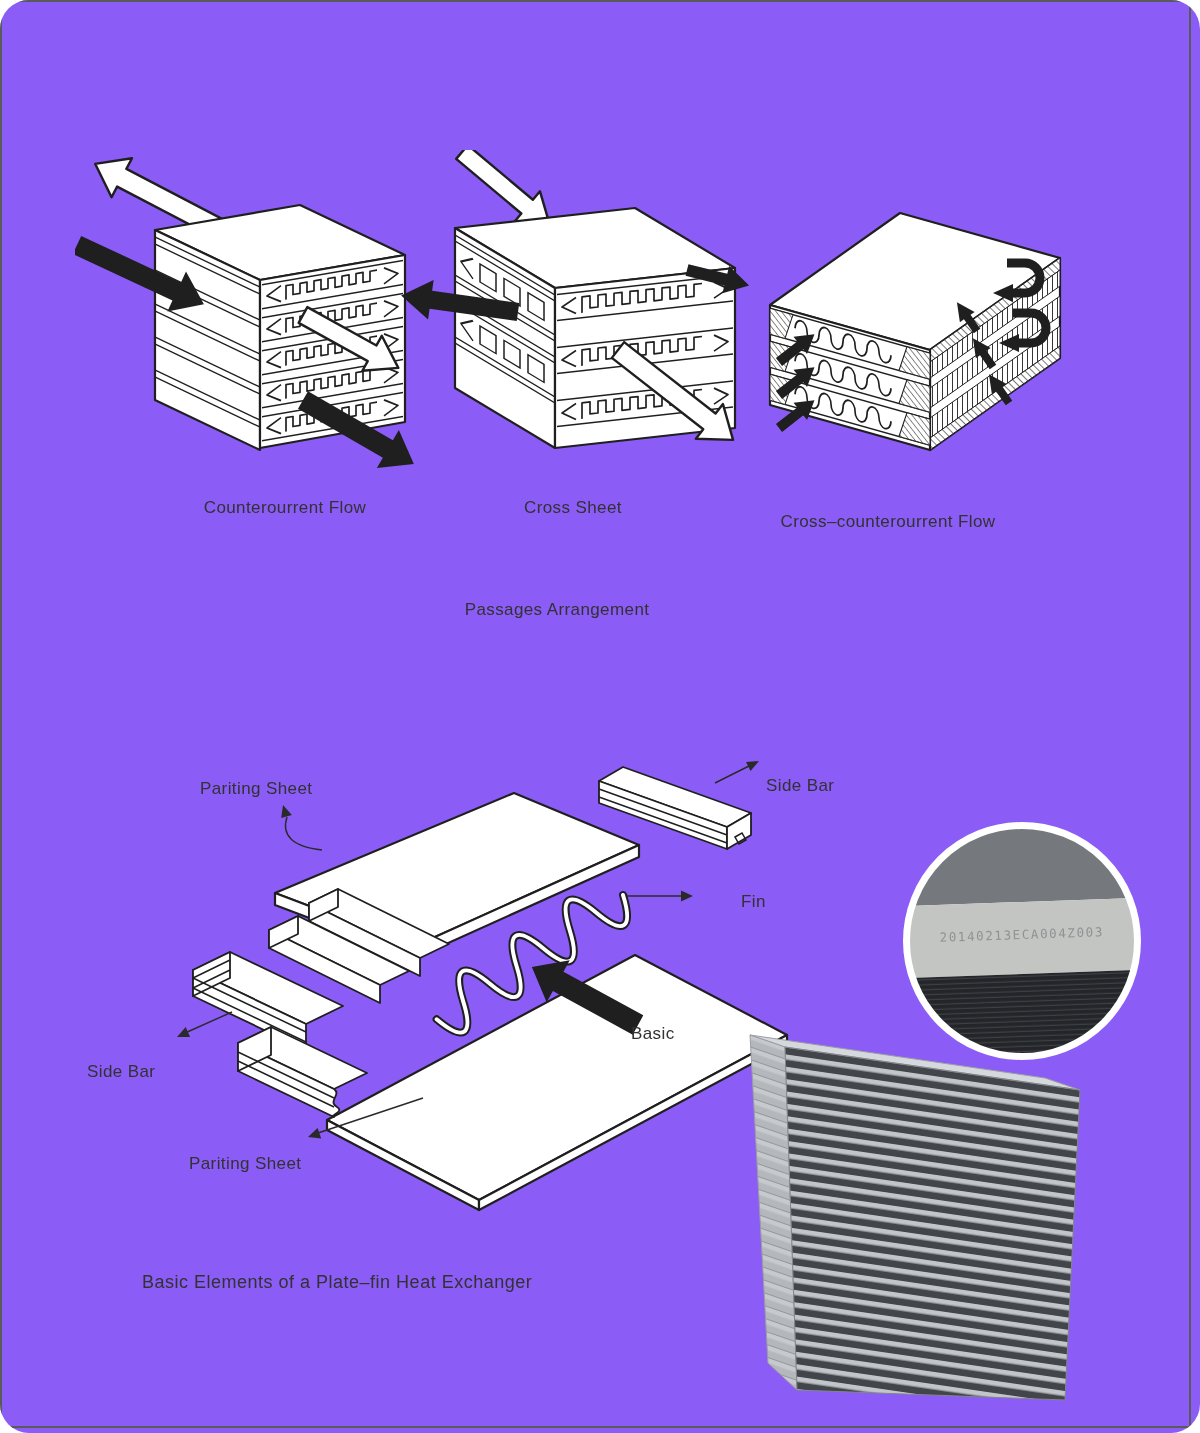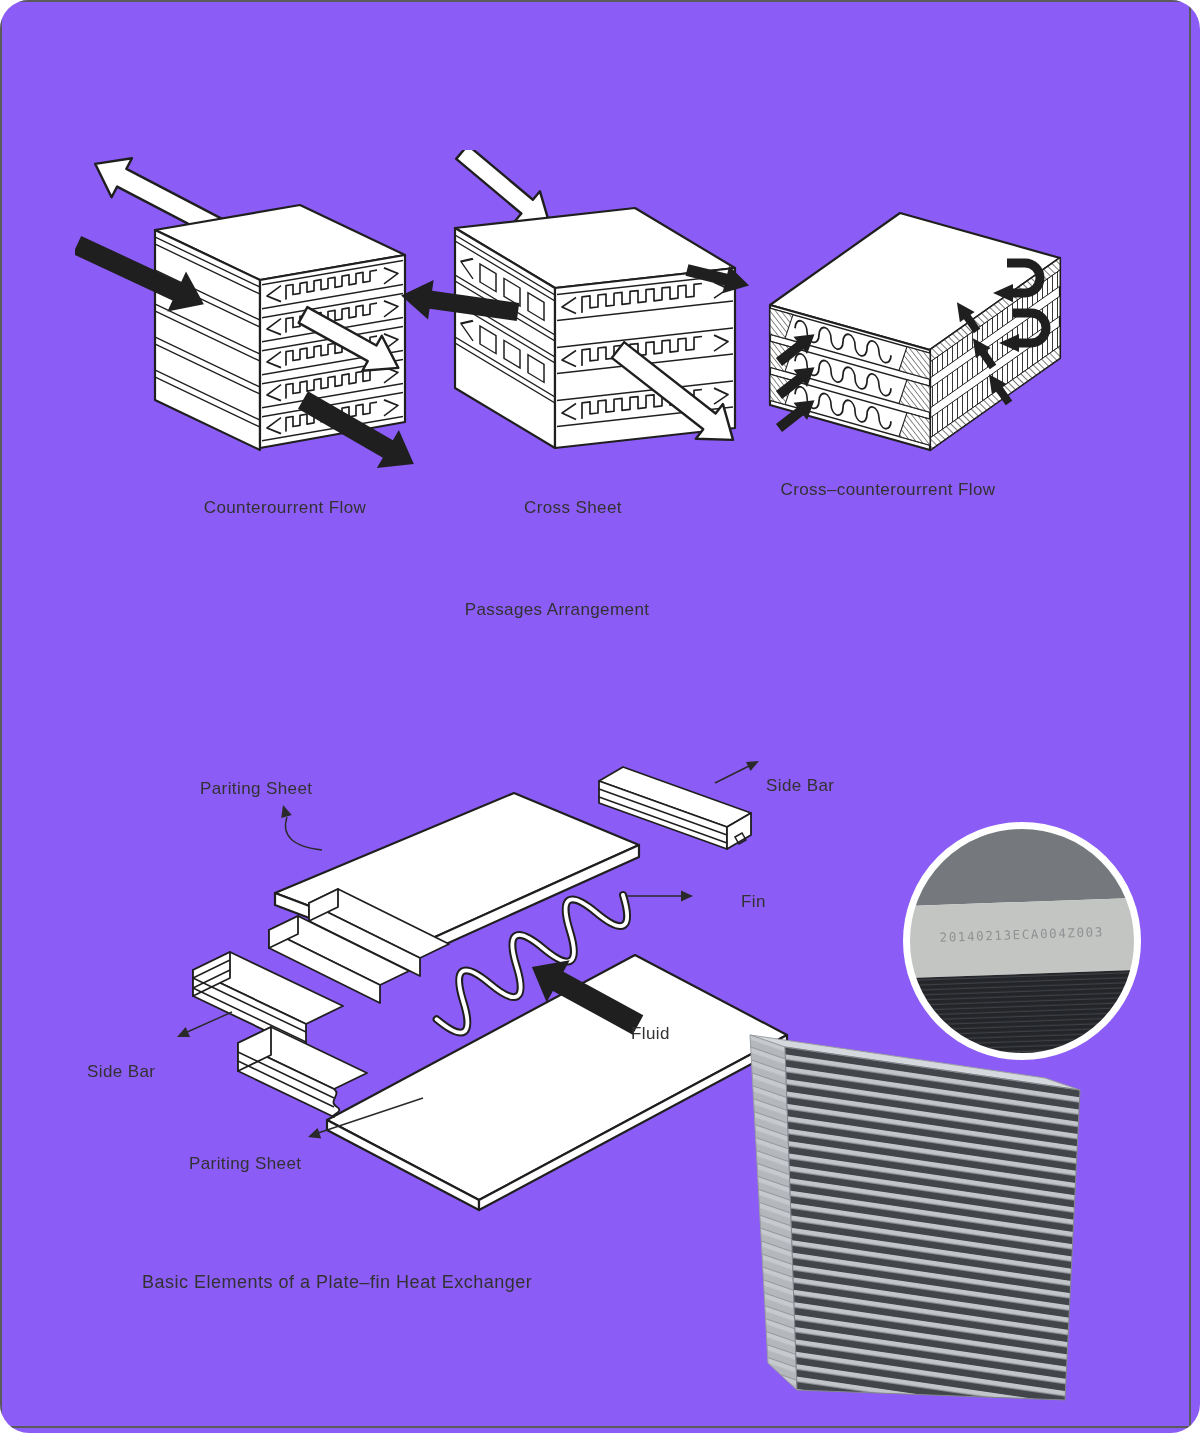--- a/index.html
+++ b/index.html
@@ -165,21 +165,21 @@
       <polygon class="barrow" points="258,99 258,117 238,108"></polygon>
     </g>
     <g>
       <path class="uline" d="M258 128h18a15,15 0 0 1 0,30h-14"></path>
       <polygon class="barrow" points="264,149 264,167 244,158"></polygon>
     </g>
   </svg>
 
   <div class="lbl center" style="left:165px;top:498px;width:240px">Counterourrent Flow</div>
   <div class="lbl center" style="left:473px;top:498px;width:200px">Cross Sheet</div>
-  <div class="lbl center" style="left:748px;top:480px;width:280px">Cross–counterourrent Flow</div>
+  <div class="lbl center" style="left:748px;top:512px;width:280px">Cross–counterourrent Flow</div>
   <div class="lbl center" style="left:407px;top:600px;width:300px">Passages Arrangement</div>
 
   <svg class="abs" style="left:75px;top:745px" width="800" height="470" viewBox="0 0 800 470">
 
     <g transform="translate(548,150) rotate(146.3)">
       <path d="M0 0 C10 -34 22 -34 32 0 C42 34 54 34 64 0 C74 -34 86 -34 96 0 C106 34 118 34 128 0 C138 -34 150 -34 160 0 C170 34 182 34 192 0 C202 -34 214 -34 224 0" fill="none" stroke="#1f1f1f" stroke-width="8" stroke-linecap="round"></path>
       <path d="M0 0 C10 -34 22 -34 32 0 C42 34 54 34 64 0 C74 -34 86 -34 96 0 C106 34 118 34 128 0 C138 -34 150 -34 160 0 C170 34 182 34 192 0 C202 -34 214 -34 224 0" fill="none" stroke="#ffffff" stroke-width="4" stroke-linecap="round"></path>
     </g>
 
     <g>
@@ -248,21 +248,21 @@
     </g>
     <g>
       <path class="lead" d="M348 353 243 388"></path>
       <polygon class="leadhead" points="233,392 242.6,383 246.2,393.4"></polygon>
     </g>
   </svg>
 
   <div class="lbl" style="left:200px;top:779px">Pariting Sheet</div>
   <div class="lbl" style="left:766px;top:776px">Side Bar</div>
   <div class="lbl" style="left:741px;top:892px">Fin</div>
-  <div class="lbl" style="left:631px;top:1024px">Fluid</div>
+  <div class="lbl" style="left:631px;top:1024px">Basic</div>
   <div class="lbl" style="left:87px;top:1062px">Side Bar</div>
   <div class="lbl" style="left:189px;top:1154px">Pariting Sheet</div>
   <div class="caption" style="left:142px;top:1272px">Basic Elements of a Plate–fin Heat Exchanger</div>
 
   <svg class="abs" style="left:730px;top:812px" width="466" height="621" viewBox="0 0 466 621">
     <defs>
       <pattern id="corestripes" width="14" height="12.2" patternUnits="userSpaceOnUse" patternTransform="rotate(8.3)">
         <rect width="14" height="12.2" fill="#42464b"></rect>
         <rect width="14" height="4.6" fill="#c2c6ca"></rect>
         <rect y="4.6" width="14" height="0.9" fill="#8e9296"></rect>

